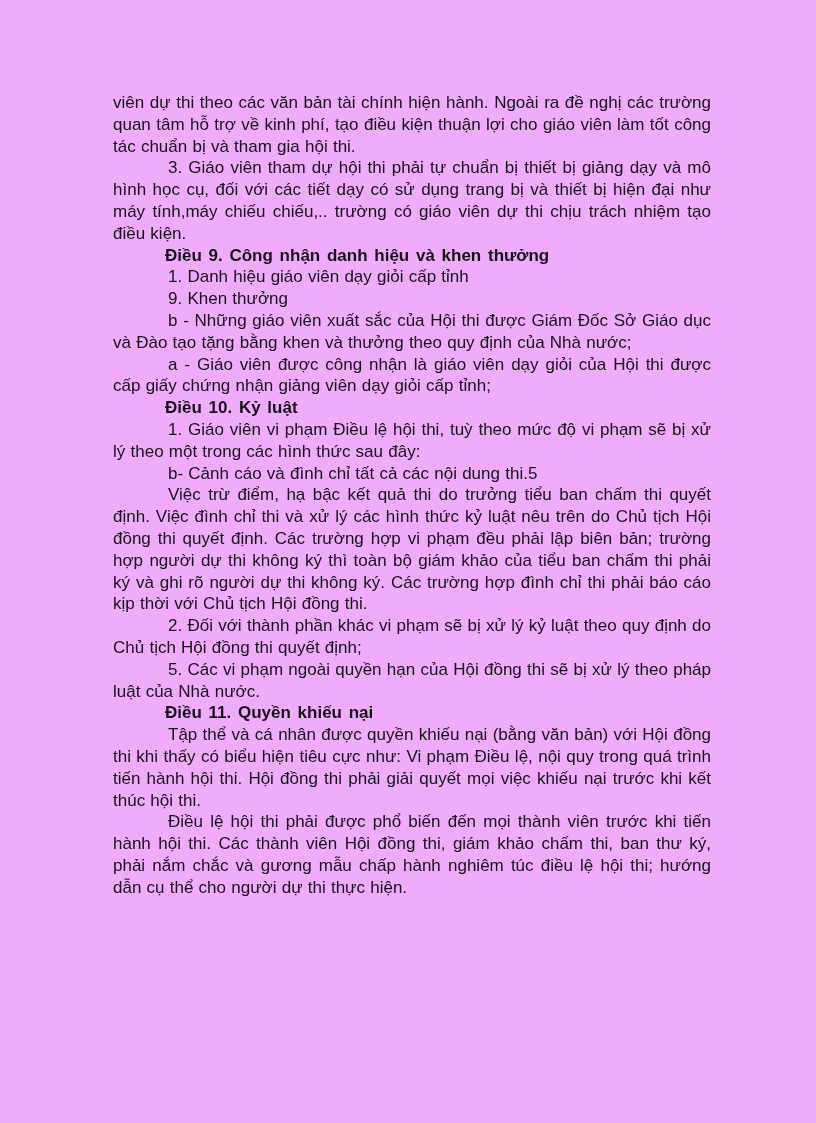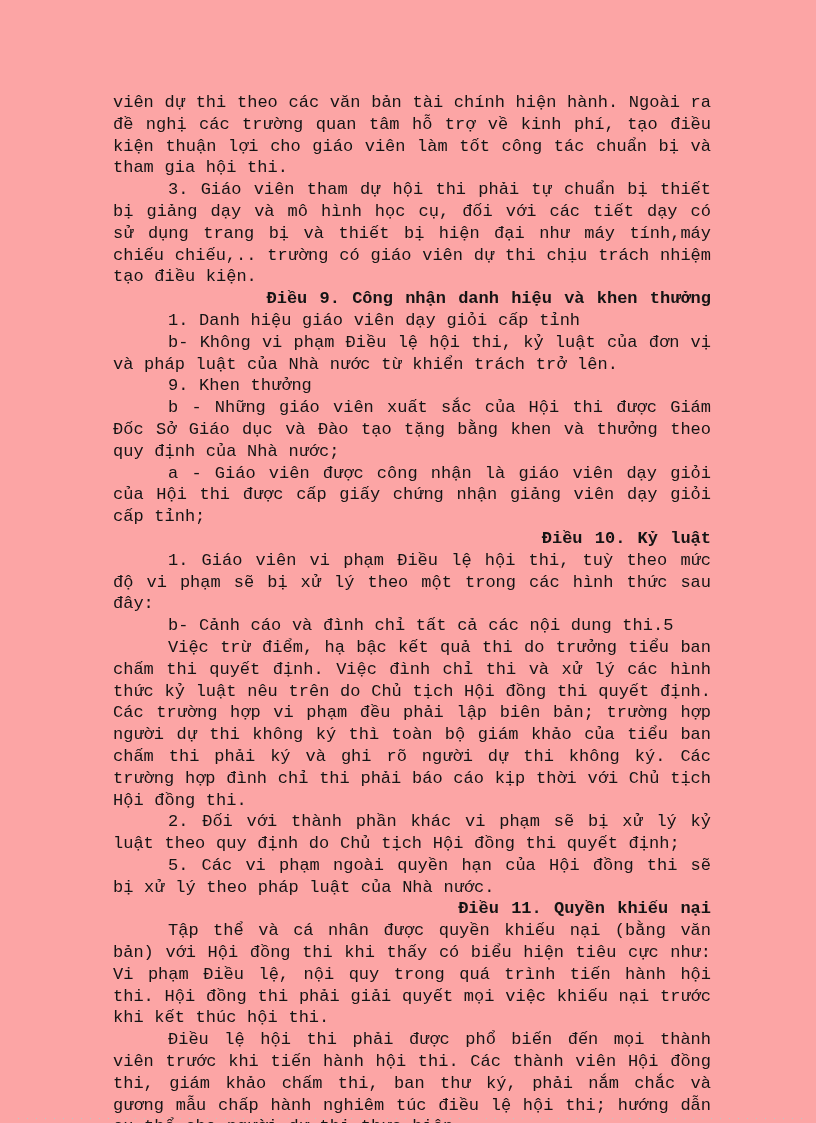--- a/index.html
+++ b/index.html
@@ -4,23 +4,23 @@
 <style>
   html, body {
     margin: 0;
     padding: 0;
     background: #ffffff;
   }
   .page {
     position: relative;
     width: 816px;
     height: 1123px;
-    background: #fca5a5;
+    background: #f0abfc;
     overflow: hidden;
-    font-family: Liberation Mono, monospace;
+    font-family: Liberation Sans, sans-serif;
     color: #141414;
   }
   .text-block {
     position: absolute;
     left: 113px;
     top: 92px;
     width: 598px;
   }
   .text-block p {
     margin: 0;
@@ -29,21 +29,21 @@
     line-height: 21.8px;
     text-align: justify;
     word-spacing: 0.5px;
   }
   .text-block p.indent {
     text-indent: 55px;
   }
   .text-block p.heading {
     font-weight: bold;
     text-indent: 52px;
-    text-align: right;
+    text-align: left;
     word-spacing: 2px;
   }
   .dotted-line {
     position: absolute;
     left: 18px;
     right: 14px;
     bottom: 4px;
     height: 2px;
     background-image: repeating-linear-gradient(to right, #c3c3c3 0px, #c3c3c3 1.5px, transparent 1.5px, transparent 9px);
     background-repeat: repeat-x;
@@ -53,21 +53,20 @@
 </style>
 </head>
 <body>
 
 <div class="page">
   <div class="text-block" id="text-block">
       <p class="">viên dự thi theo các văn bản tài chính hiện hành.  Ngoài ra đề nghị các trường quan tâm hỗ trợ về kinh phí, tạo điều kiện thuận lợi cho giáo viên làm tốt công tác chuẩn bị và tham gia hội thi.</p>
       <p class="indent">3. Giáo viên tham dự hội thi phải tự chuẩn bị thiết bị giảng dạy và mô hình học cụ,  đối với các tiết dạy có sử dụng trang bị và thiết bị hiện đại như máy tính,máy chiếu chiếu,.. trường có giáo viên dự thi chịu trách nhiệm tạo điều kiện.</p>
       <p class="heading">Điều 9. Công nhận danh hiệu và khen thưởng</p>
       <p class="indent">1. Danh hiệu giáo viên dạy giỏi cấp tỉnh</p>
-      <p class="indent">b- Không vi phạm Điều lệ hội thi, kỷ luật của đơn vị và pháp  luật của Nhà nước từ khiển trách trở lên.</p>
       <p class="indent">9. Khen thưởng</p>
       <p class="indent">b - Những giáo viên xuất sắc của Hội thi được Giám Đốc Sở Giáo dục và Đào tạo tặng bằng khen và thưởng  theo quy định của Nhà nước;</p>
       <p class="indent">a - Giáo viên được công nhận  là giáo viên dạy giỏi của Hội thi được cấp giấy chứng nhận giảng viên dạy giỏi cấp tỉnh;</p>
       <p class="heading">Điều 10. Kỷ luật</p>
       <p class="indent">1. Giáo viên vi phạm Điều lệ hội thi, tuỳ theo mức độ vi phạm sẽ bị xử lý theo một trong các hình thức sau đây:</p>
       <p class="indent">b- Cảnh cáo và đình chỉ tất cả các nội dung thi.5</p>
       <p class="indent">Việc trừ điểm, hạ bậc kết quả thi do trưởng tiểu ban chấm thi quyết định. Việc đình chỉ thi và xử lý các hình thức kỷ luật nêu trên do Chủ tịch Hội đồng thi quyết định. Các trường hợp vi phạm đều phải lập biên bản; trường hợp người dự thi không ký thì toàn bộ giám khảo của tiểu ban chấm thi phải ký và ghi rõ người dự thi không ký. Các trường hợp đình chỉ thi phải báo cáo kịp thời với Chủ tịch Hội đồng thi.</p>
       <p class="indent">2. Đối với thành phần khác vi phạm  sẽ bị xử lý kỷ luật theo quy định do Chủ tịch Hội đồng thi quyết định;</p>
       <p class="indent">5. Các vi phạm ngoài quyền hạn của Hội đồng thi sẽ bị xử lý theo pháp  luật của Nhà nước.</p>
       <p class="heading">Điều 11. Quyền khiếu nại</p>

